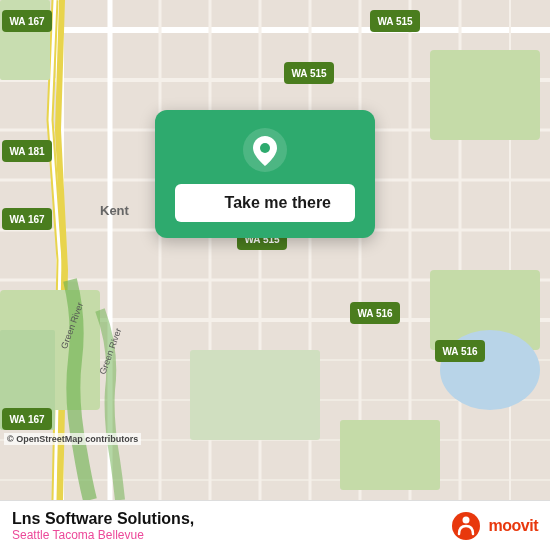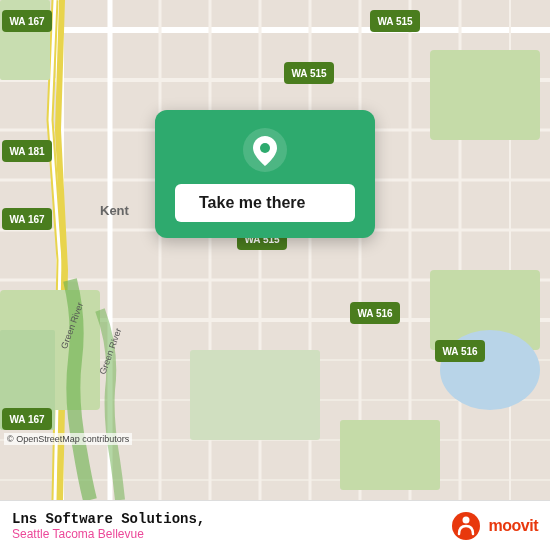--- a/index.html
+++ b/index.html
@@ -51,45 +51,44 @@
     #take-me-there-btn {
       background: white;
       color: #1a1a1a;
       border: none;
       border-radius: 6px;
       font-size: 16px;
       font-weight: 600;
       padding: 10px 24px;
       cursor: pointer;
       width: 100%;
-      text-align: left;
+      text-align: right;
     }
 
     
     #bottom-bar {
       width: 550px;
       height: 50px;
       background: white;
       display: flex;
       align-items: center;
       justify-content: space-between;
       padding: 0 12px;
       border-top: 1px solid #ddd;
     }
 
     #bottom-left {
       display: flex;
       flex-direction: column;
     }
 
     #location-name {
-      font-size: 14px;
+      font-size: 16px;
       font-weight: 700;
       color: #111;
-      font-family: Liberation Mono, monospace;
     }
 
     #location-region {
       font-size: 12px;
       color: #ec4899;
     }
 
     #moovit-logo {
       display: flex;
       align-items: center;
@@ -110,20 +109,21 @@
 
     #copyright {
       position: absolute;
       bottom: 55px;
       left: 4px;
       font-size: 9px;
       color: #444;
       background: rgba(255,255,255,0.7);
       padding: 1px 3px;
       border-radius: 0;
+      font-weight: bold;
     }
   </style>
 </head>
 <body>
 
 <div id="map-container">
   <svg id="map-svg" viewBox="0 0 550 500" xmlns="http://www.w3.org/2000/svg">
 
     <rect width="550" height="500" fill="#e8e0d8"></rect>
 

